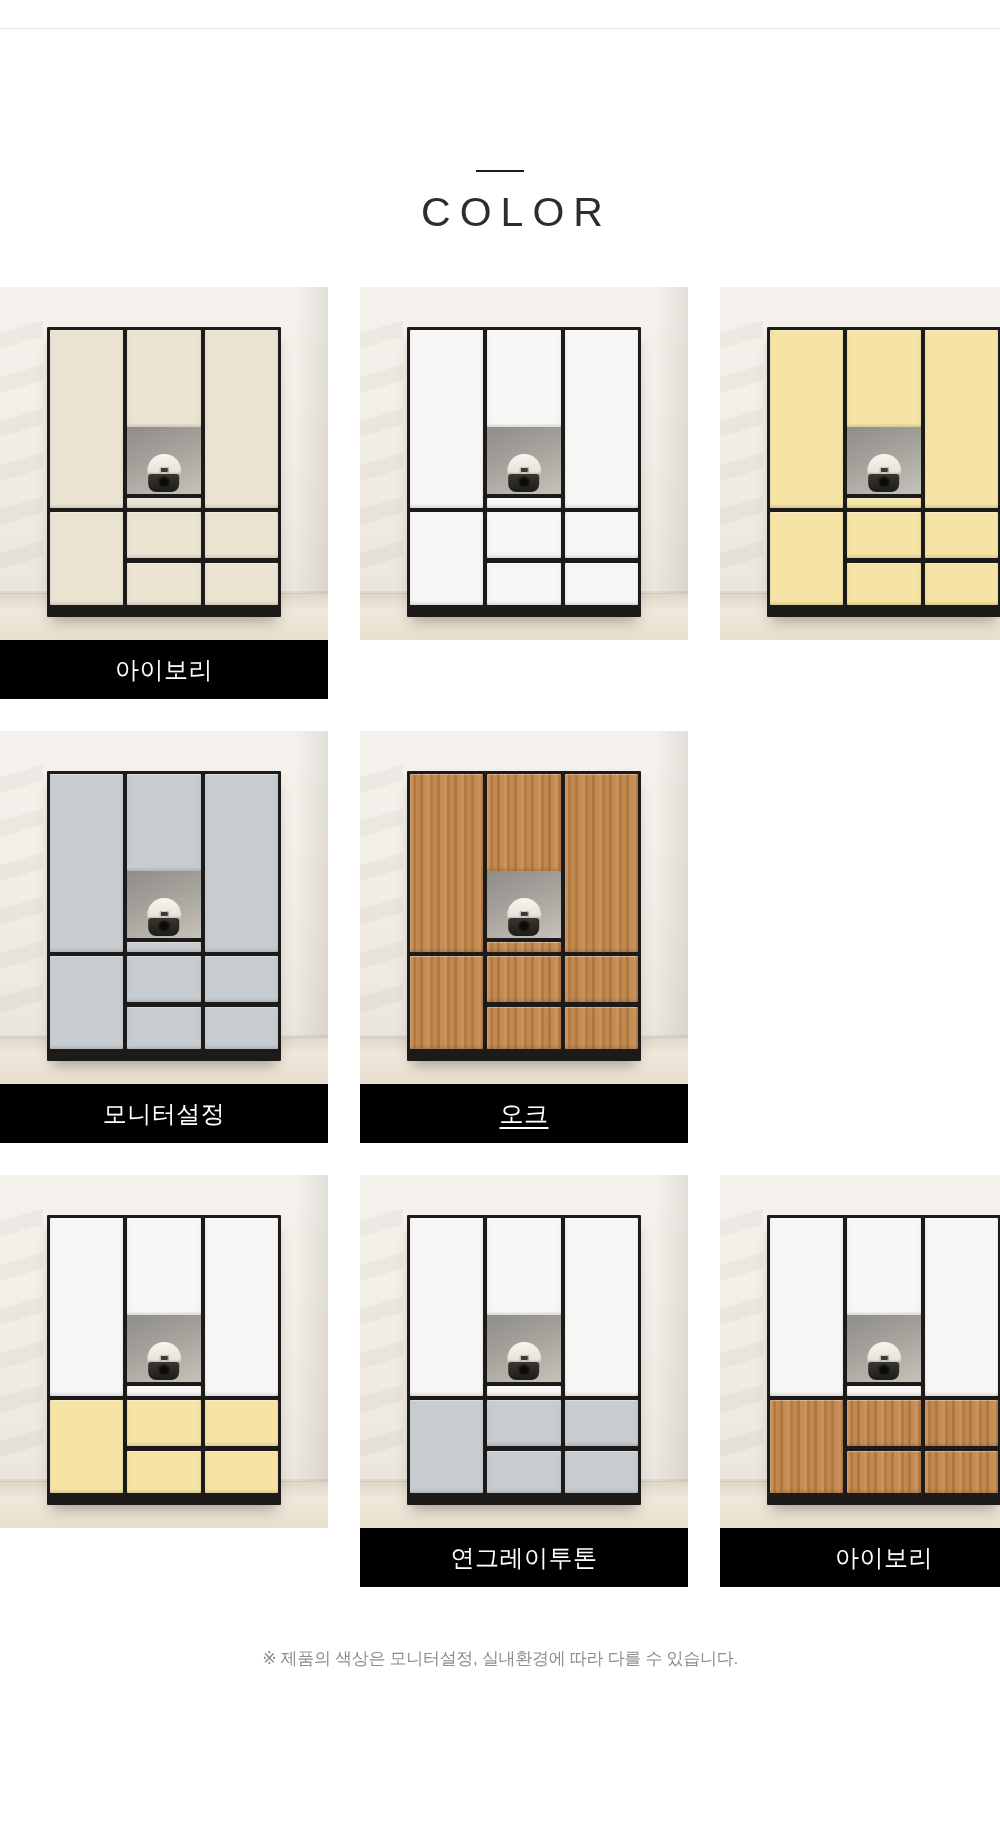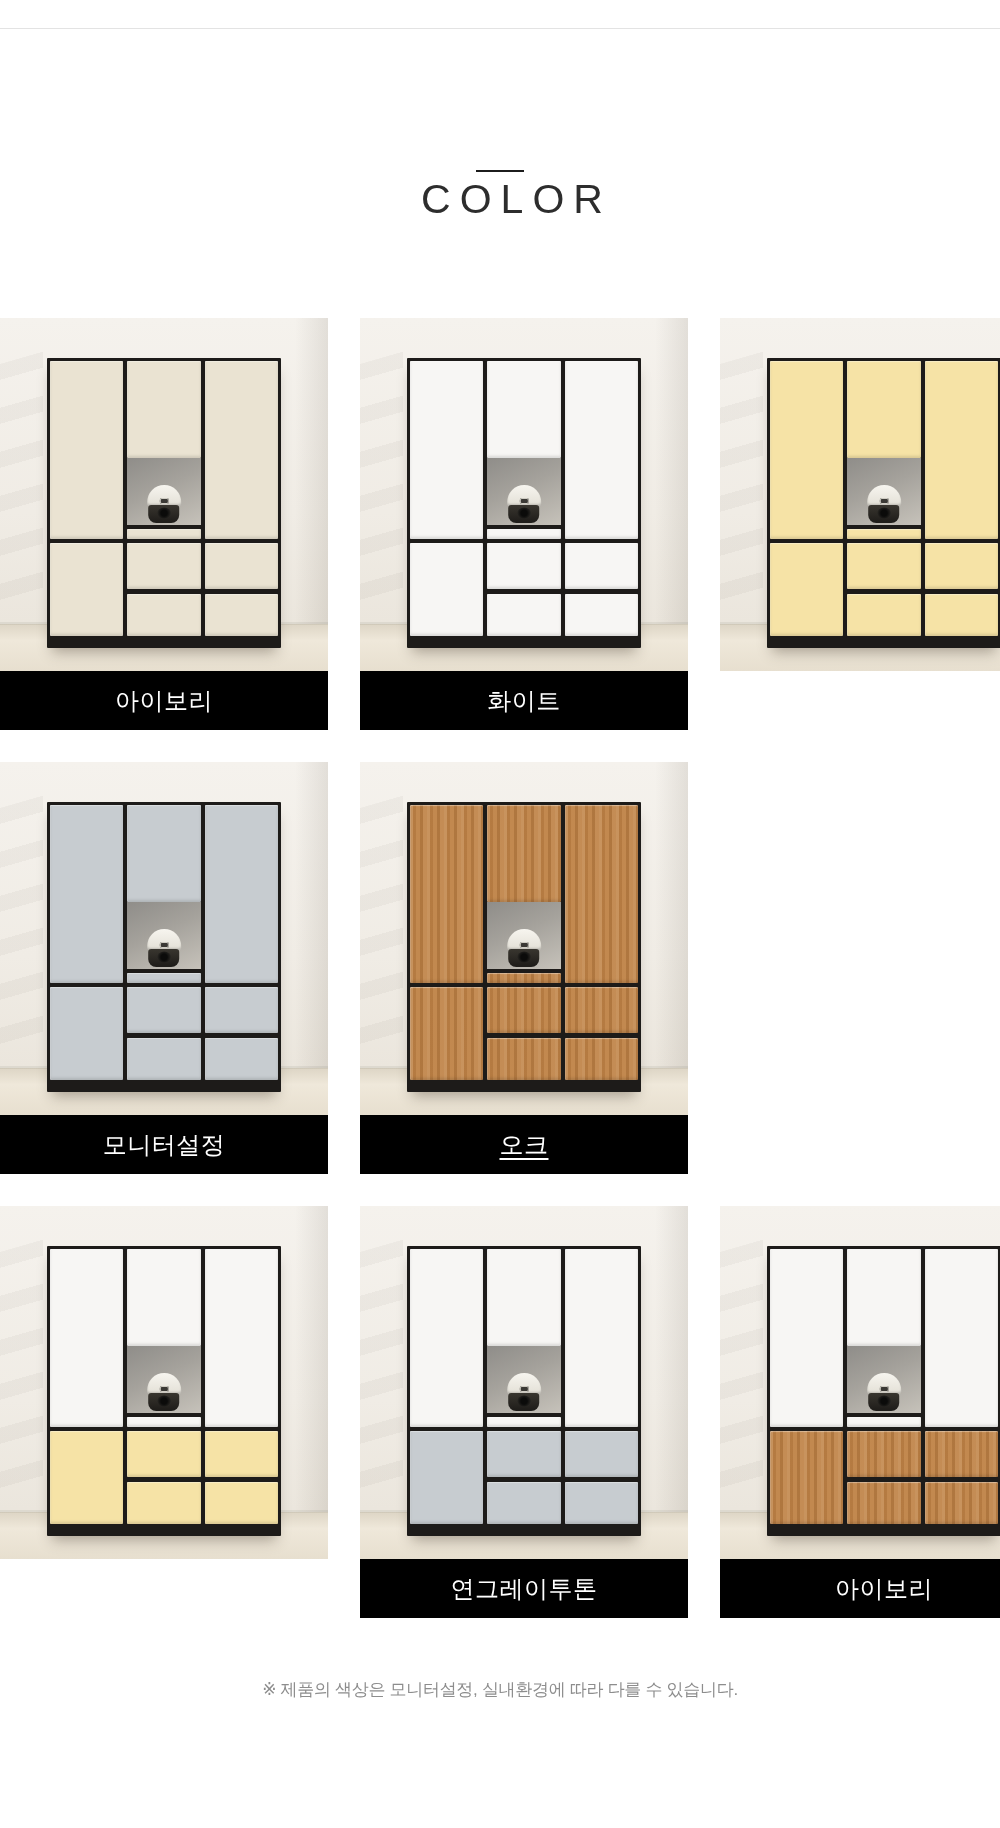--- a/index.html
+++ b/index.html
@@ -11,25 +11,25 @@
   }
   .top-rule { height:29px; border-bottom:1px solid #e3e3e3; }
 
   
   .title-block { text-align:center; padding-top:120px; }
   .title-line {
     font-size:41px; line-height:1.05; font-weight:100;
     letter-spacing:0.22em; text-indent:0.22em; color:#2d2d2d;
   }
   .title-dash { width:48px; height:2px; background:#1c1c1c; margin:21px auto 0; }
-  .title-line.second { margin-top:6px;padding-left:24px; }
+  .title-line.second { margin-top:19px;padding-left:24px; }
 
   
   .grid {
-    margin-top:97px;
+    margin-top:53px;
     display:grid; grid-template-columns:repeat(3,328px);
     column-gap:8px; row-gap:13px;gap:32px;
   }
   .cell { width:328px; }
   .cell.spacer { background:transparent; }
 
   
   .scene {
     position:relative; height:353px; overflow:hidden;
     background:linear-gradient(180deg,#f5f2ed 0%,#f0ece5 55%,#ebe6dd 86%);
@@ -190,23 +190,20 @@
           </div>
         </div>
         <div class="panel p-top col2 r-c2thin c-white"></div>
         <div class="panel p-bottom col2 r-mid c-white"></div>
         <div class="panel p-bottom col2 r-bot c-white"></div>
         <div class="panel p-top col3 r-topdoor c-white"></div>
         <div class="panel p-bottom col3 r-mid c-white"></div>
         <div class="panel p-bottom col3 r-bot c-white"></div>
       </div>
     </div>
-    <div class="label-bar">
-      <span class="label-text">화이트</span>
-    </div>
   </div>
     <div class="cell">
     <div class="scene">
       <div class="wall-shadow"></div>
       <div class="wall-corner"></div>
       <div class="floor"></div>
       <div class="cabinet">
         <div class="panel p-top col1 r-topdoor c-yellow"></div>
         <div class="panel p-bottom col1 r-botdoor c-yellow"></div>
         <div class="panel p-top col2 r-c2top c-yellow"></div>

